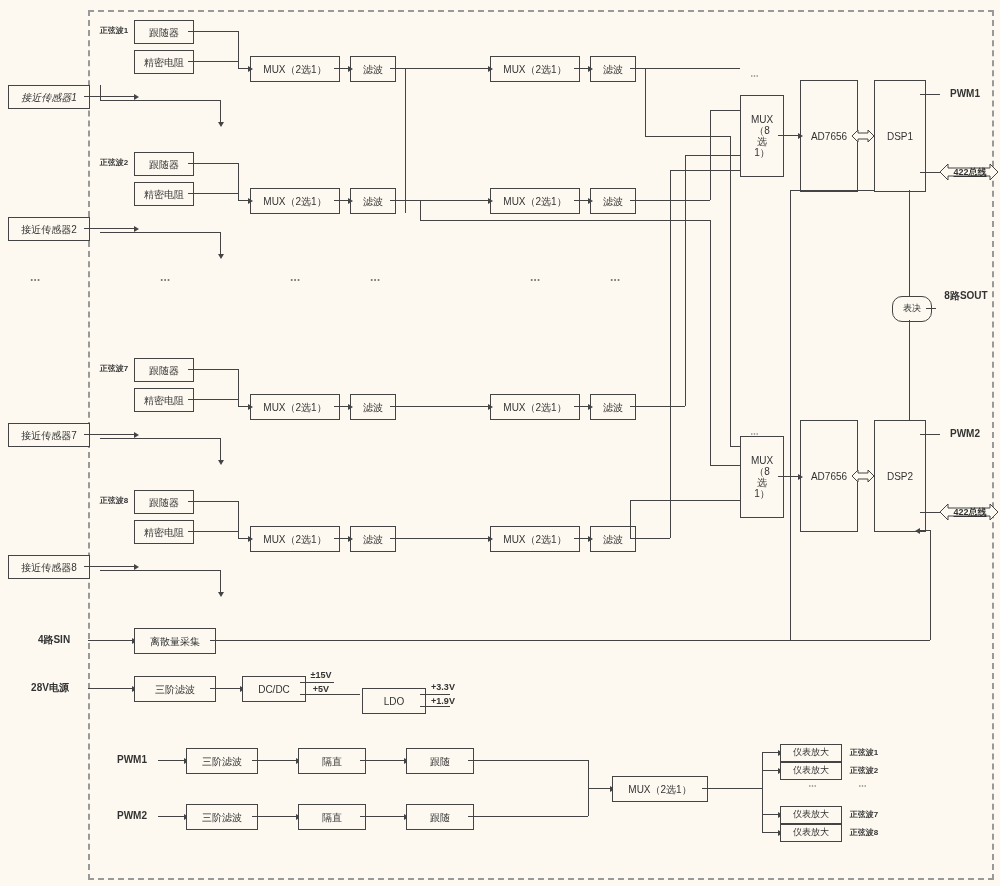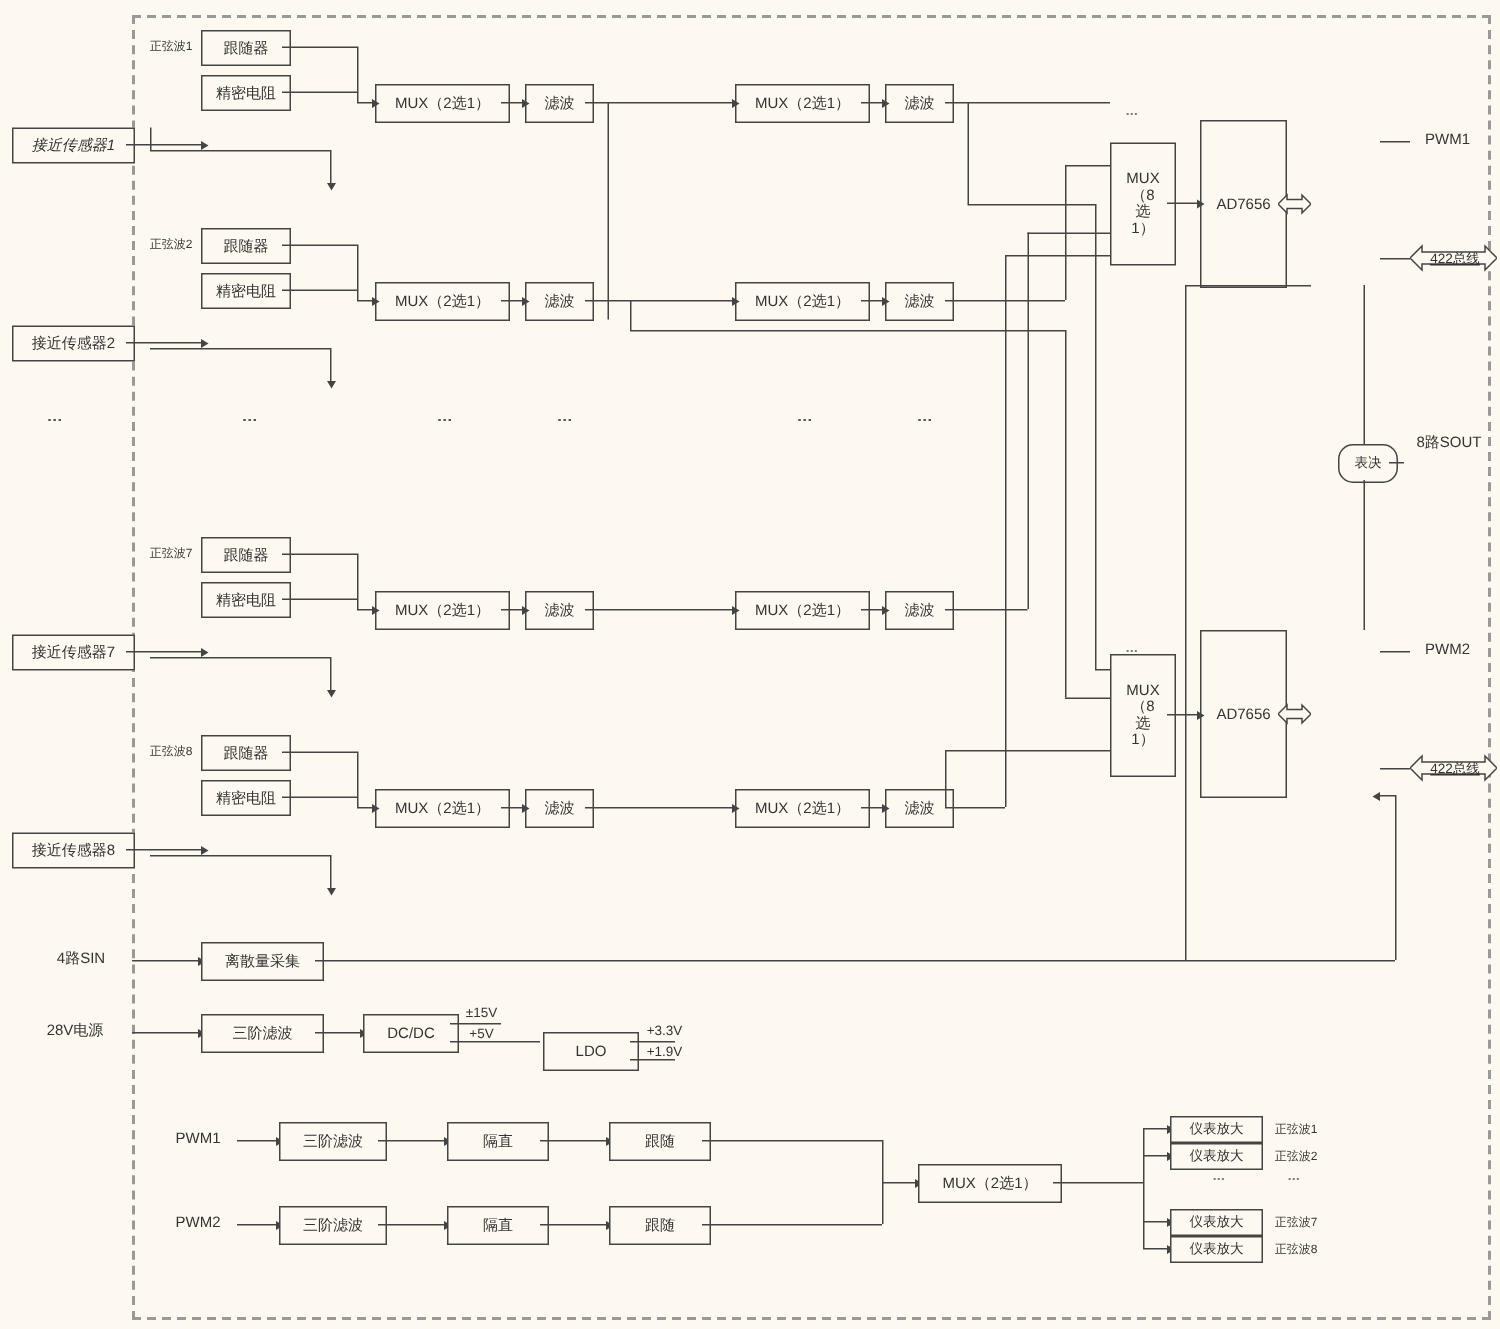--- a/index.html
+++ b/index.html
@@ -26,20 +26,21 @@
     padding:0 2px;
     line-height:1.1;
   }
   .label{
     position:absolute;
     display:flex;
     align-items:center;
     justify-content:center;
     text-align:right;
     line-height:1.2;
+    font-weight:bold;
   }
   .tall{
     writing-mode:horizontal-tb;
   }
   .dashed-box{
     position:absolute;
     border:2px dashed #999;
   }
   .hline{position:absolute;height:0;border-top:1px solid #444;}
   .vline{position:absolute;width:0;border-left:1px solid #444;}
@@ -204,20 +205,22 @@
 选
 1）</div>
   <div class="block tall" style="left:740px;top:436px;width:38px;height:80px;white-space:pre;">MUX
 （8
 选
 1）</div>
 
   <div class="block" style="left:800px;top:80px;width:52px;height:110px;">AD7656</div>
   <div class="block" style="left:800px;top:420px;width:52px;height:110px;">AD7656</div>
 
+  <div class="block" style="left:874px;top:80px;width:46px;height:110px;">DSP1</div>
+  <div class="block" style="left:874px;top:420px;width:46px;height:110px;">DSP2</div>
 
   <div class="block small" style="left:892px;top:296px;width:34px;height:24px;border-radius:10px;">表决</div>
 
   <div class="hline arrow-r" style="left:778px;top:135px;width:20px;"></div>
   <div class="hline arrow-r" style="left:778px;top:476px;width:20px;"></div>
 
   <div class="barrow" style="left:852px;top:128px;">
     <svg width="22" height="16">
         <path d="M0 8 L6 2 V5 H16 V2 L22 8 L16 14 V11 H6 V14 Z" fill="#fdf9f0" stroke="#444"></path>
       </svg>

